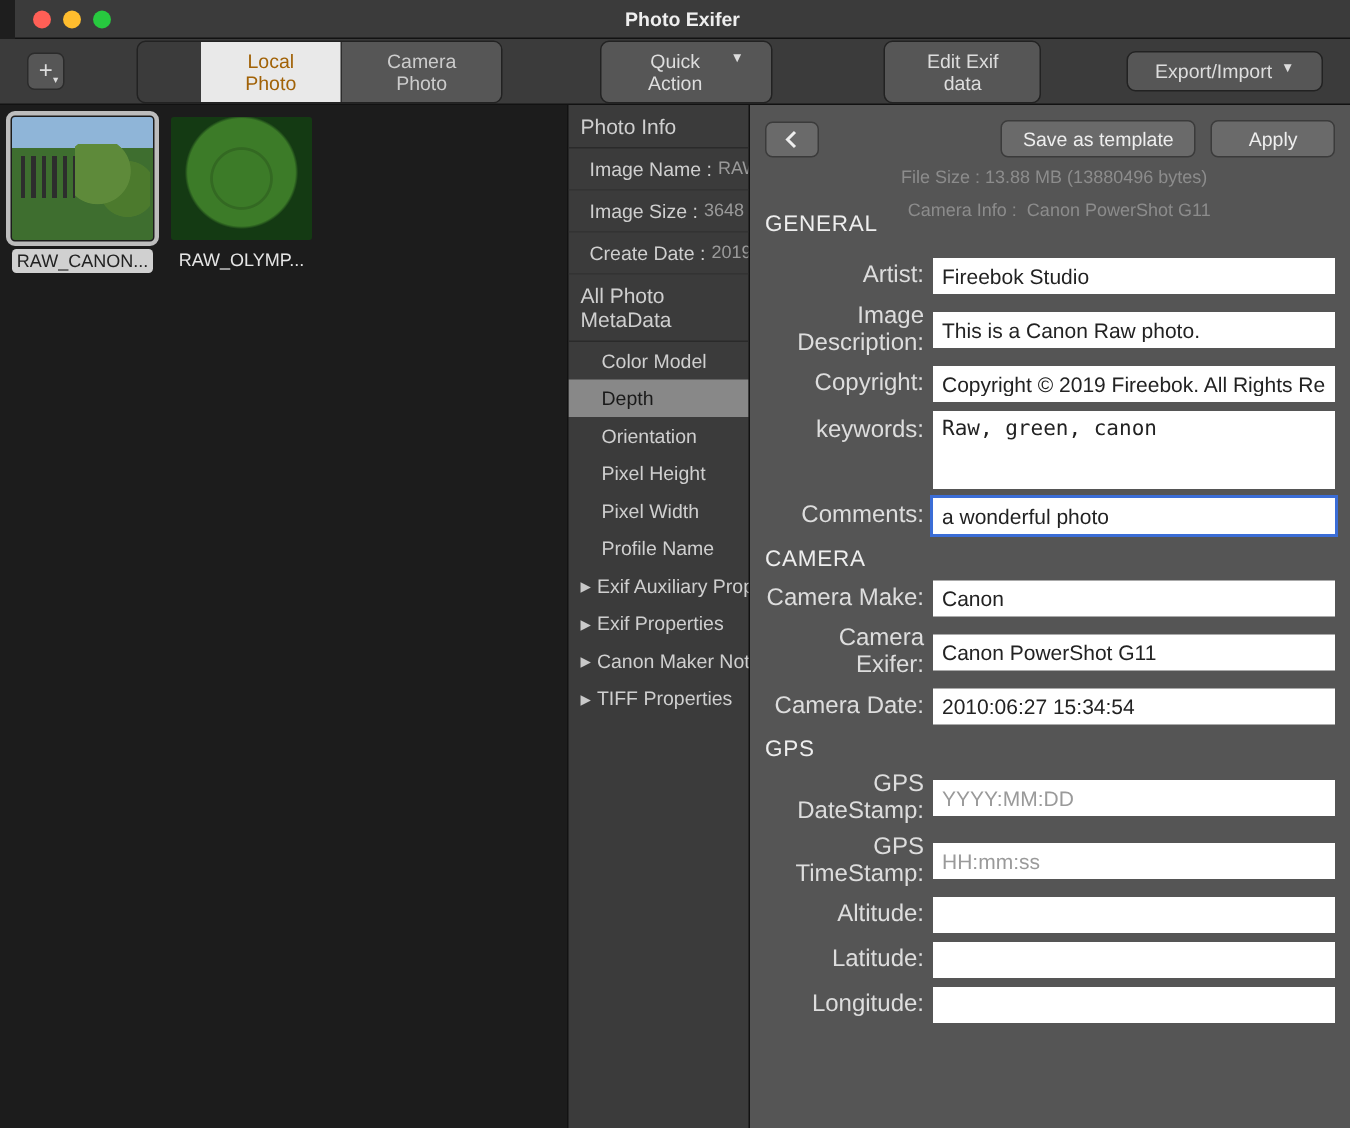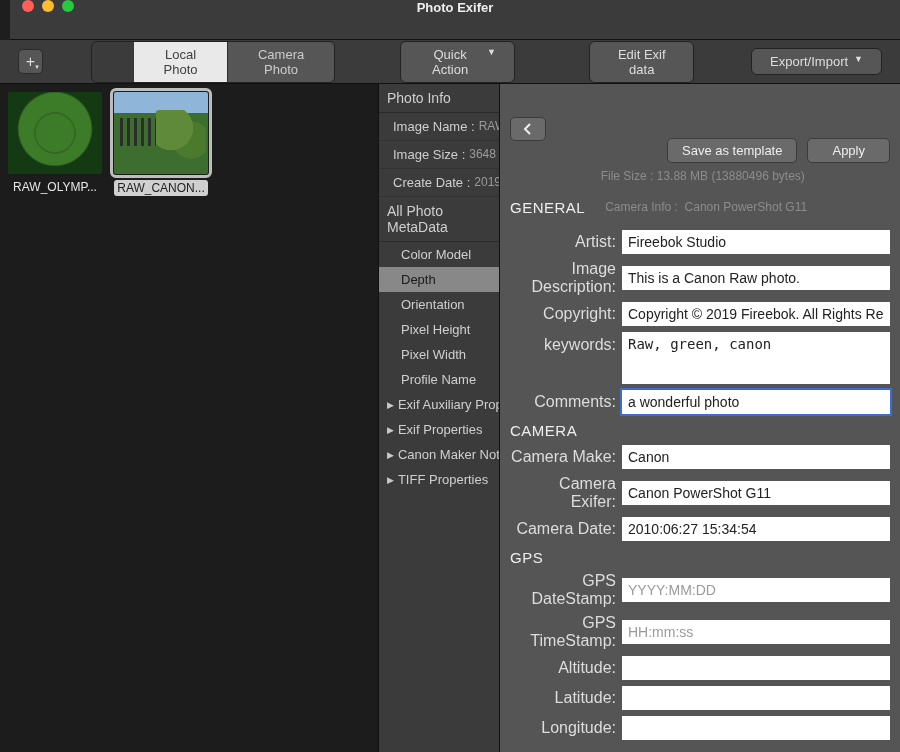--- a/index.html
+++ b/index.html
@@ -6,24 +6,24 @@
   body {
     font-family: -apple-system, "Helvetica Neue", Arial, sans-serif;
     background: #1e1e1e;
     color: #d0d0d0;
     width: 900px;
     height: 752px;
     overflow: hidden;
     font-size: 13px;
   }
   .titlebar {
-    height: 40px;
+    height: 26px;
     background: #3b3b3b;
     display: flex;
-    align-items: flex-start;
+    align-items: center;
     position: relative;
     border-bottom: 1px solid #121212;
     margin-left: 10px;
   }
   .traffic-lights { display: flex; gap: 8px; padding-left: 12px; }
   .light { width: 12px; height: 12px; border-radius: 50%; }
   .red { background: #ff5f56; }
   .yellow { background: #ffbd2e; }
   .green { background: #27c93f; }
   .title { position: absolute; left: 0; right: 0; text-align: center; font-weight: 600; color: #eee; font-size: 13px; }
@@ -56,21 +56,21 @@
   }
   .seg .seg-btn {
     padding: 5px 20px;
     background: #565656;
     color: #ccc;
     font-size: 13px;
     border: none;
     border-right: 1px solid #2c2c2c;
   }
   .seg .seg-btn:last-child { border-right: none; }
-  .seg .seg-btn.active { background: #e9e9e9; color: #404040; margin-left: 42px; }
+  .seg .seg-btn.active { background: #e9e9e9; color: #a16207; margin-left: 42px; }
   .tool-btn {
     border: 1px solid #222;
     background: #565656;
     color: #ddd;
     border-radius: 6px;
     padding: 5px 18px;
     font-size: 13px;
     display: flex; align-items: flex-start; gap: 6px;
   }
   .tool-btn .tri { font-size: 9px; color: #ddd; }
@@ -158,21 +158,20 @@
     border-radius: 5px;
     display: flex; align-items: center; justify-content: center;
   }
   .pill-btn {
     background: #6a6a6a;
     border: 1px solid #3b3b3b;
     color: #eee;
     border-radius: 5px;
     padding: 4px 14px;
     font-size: 13px;
-    margin-top: 44px;
   }
   .flex1 { flex: 1; }
   .info-line { color: #8c8c8c; font-size: 12px; margin: 4px 0 8px 4px; }
   .info-line .lbl { color: #8c8c8c; margin-top: 11px; }
   .section-h {
     color: #eee;
     font-size: 15px;
     margin: 8px 0 6px 0;
     letter-spacing: 0.5px;
   }
@@ -257,26 +256,26 @@
   <button class="tool-btn">
     <span>Export/Import</span>
     <span class="tri">▼</span>
   </button>
 </div>
 
 <div class="main">
 
   <div class="thumbs">
     <div class="thumb-item">
+      <div class="thumb-img garden sel"></div>
+      <div class="thumb-label sel">RAW_CANON...</div>
+    </div>
+    <div class="thumb-item">
       <div class="thumb-img leaf"></div>
       <div class="thumb-label">RAW_OLYMP...</div>
-    </div>
-    <div class="thumb-item">
-      <div class="thumb-img garden sel"></div>
-      <div class="thumb-label sel">RAW_CANON...</div>
     </div>
   </div>
 
   <div class="meta-panel">
     <div class="meta-section-title">Photo Info</div>
     <div class="meta-row">
       <div class="meta-kv">
         <span>Image Name :</span>
         <span class="v">RAW_CANON_POWERSH</span>
       </div>
@@ -330,21 +329,21 @@
       <div class="flex1"></div>
       <button class="pill-btn">Save as template</button>
       <button class="pill-btn" style="padding:4px 24px">Apply</button>
     </div>
     <div class="info-line">
       &nbsp;&nbsp;&nbsp;&nbsp;&nbsp;&nbsp;&nbsp;&nbsp;&nbsp;&nbsp;&nbsp;&nbsp;&nbsp;&nbsp;&nbsp;&nbsp;&nbsp;&nbsp;&nbsp;&nbsp;&nbsp;&nbsp;&nbsp;&nbsp;&nbsp;
       <span class="lbl">File Size :</span>
       <span>13.88 MB (13880496 bytes)</span>
     </div>
 
-    <div style="display:flex; align-items:center; gap:20px; margin-bottom:8px">
+    <div style="display:flex; align-items:flex-start; gap:20px; margin-bottom:8px">
       <div class="section-h">GENERAL</div>
       <div class="info-line" style="margin:0">
         <span class="lbl">Camera Info :</span>&nbsp;
         <span>Canon PowerShot G11</span>
       </div>
     </div>
 
     <div class="form-row">
       <div class="flabel">Artist:</div>
       <input class="finput" value="Fireebok Studio" style="">

